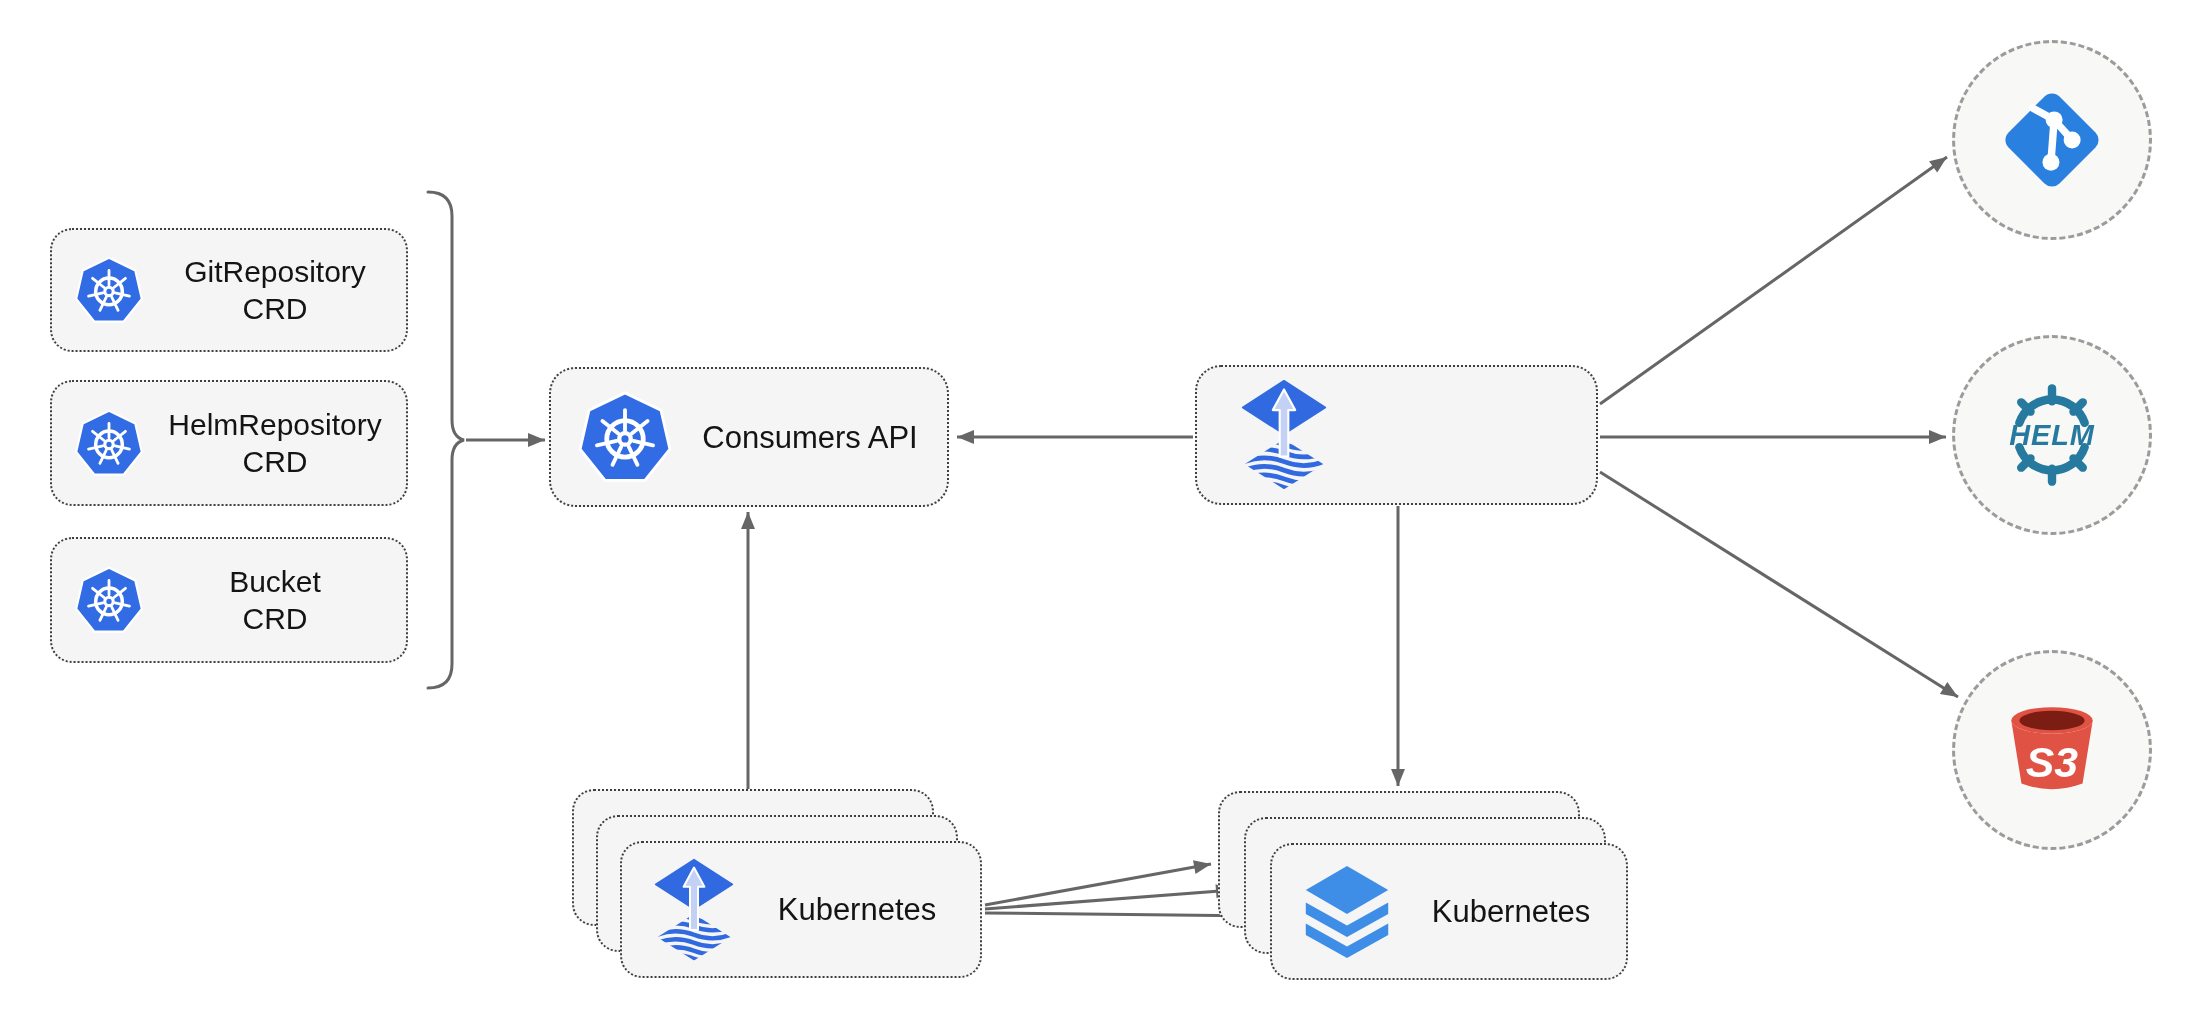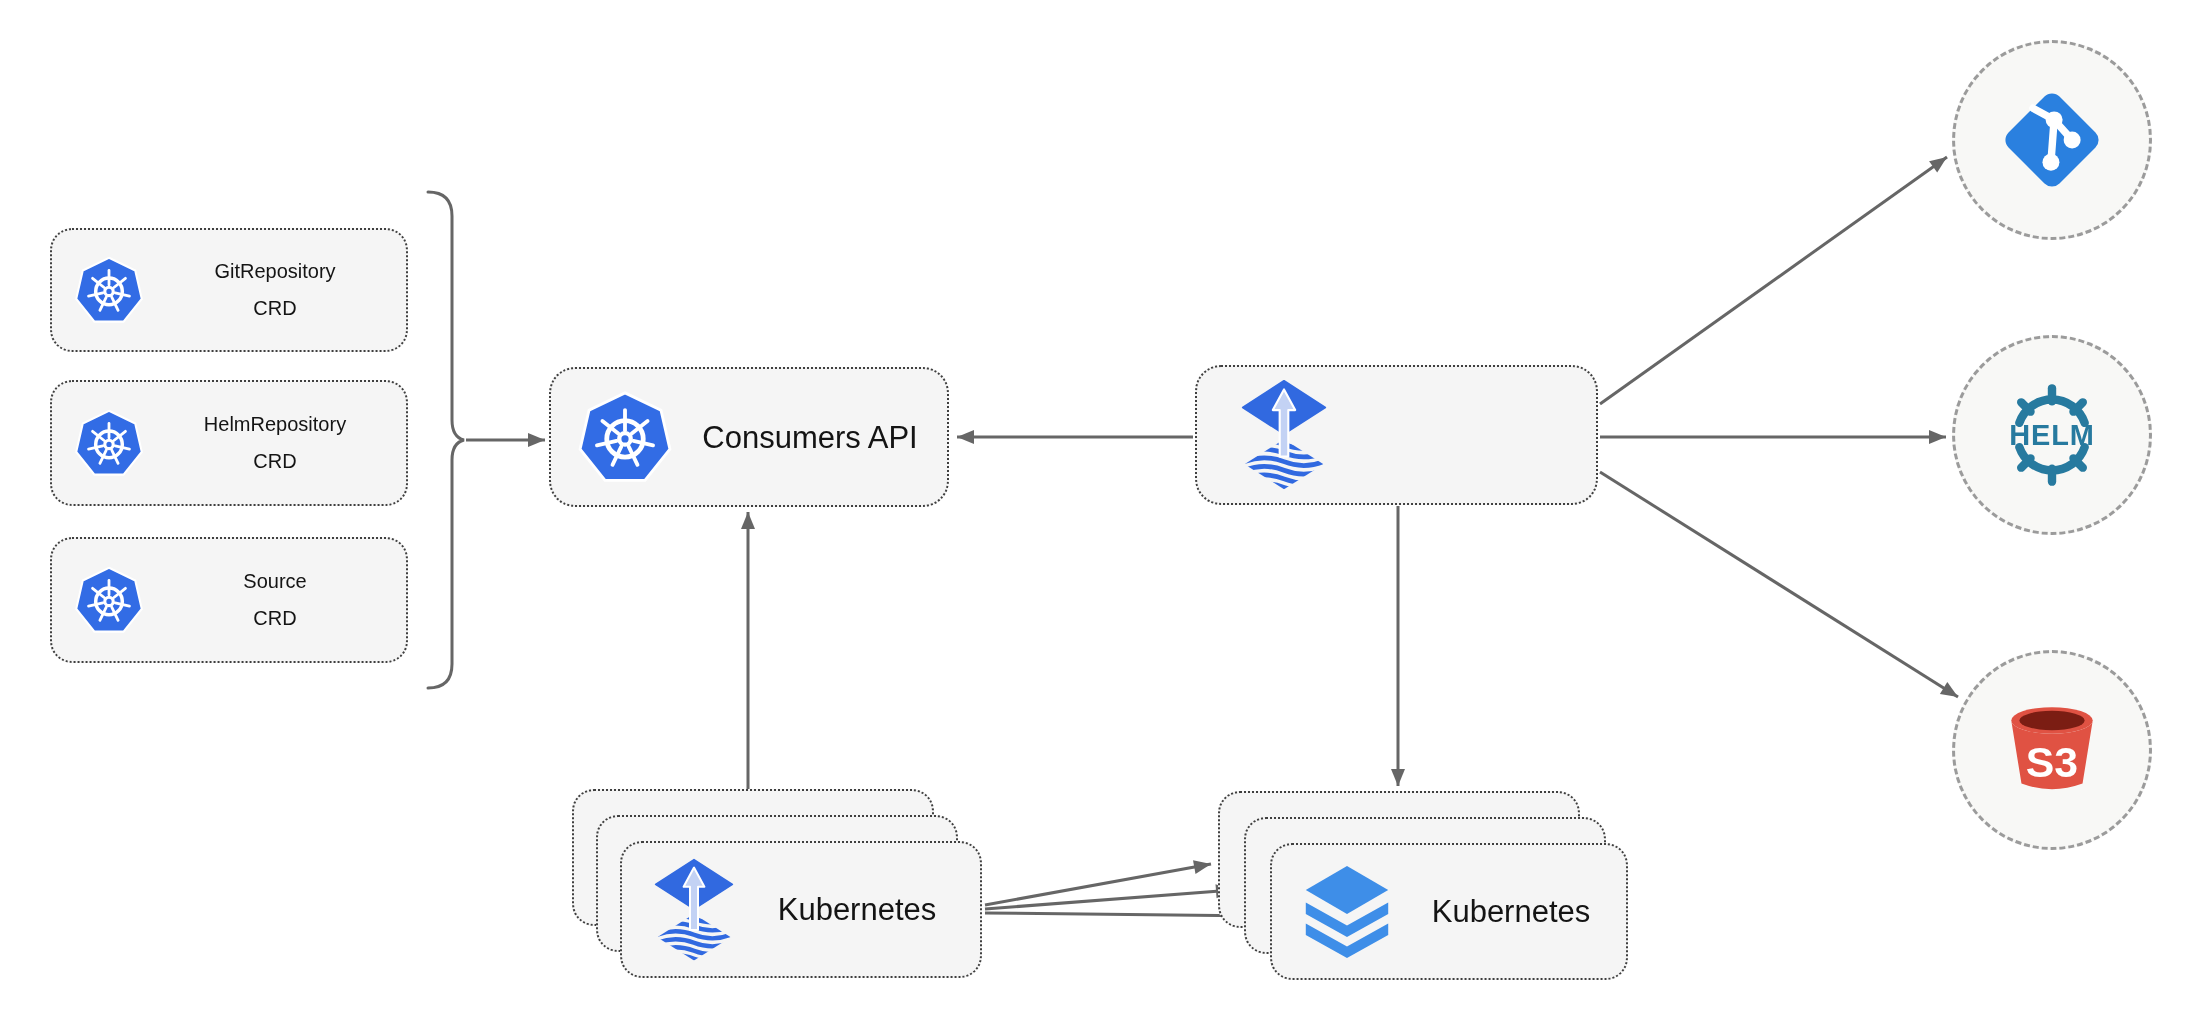--- a/index.html
+++ b/index.html
@@ -18,32 +18,32 @@
   .box{
     background:var(--c-box-fill,#f5f5f5);
     border:2px dotted var(--c-box-border,#3f3f3f);
     border-radius:22px;
   }
   .stackbox{
     background:var(--c-box-fill,#f5f5f5);
     border:2px dotted var(--c-box-border,#3f3f3f);
     border-radius:22px;position:absolute;box-sizing:border-box;
   }
-  .label{flex:1;text-align:center;font-size:20px;line-height:37px;color:var(--c-text,#141414);}
+  .label{flex:1;text-align:center;font-size:30px;line-height:37px;color:var(--c-text,#141414);}
   .label .l1,.label .l2{display:block;}
   .big{font-size:31px;}
 
   .circle{
     position:absolute;box-sizing:border-box;border-radius:50%;
     background:var(--c-circle-fill,#f8f8f6);
     border:3px dashed var(--c-circle-border,#9b9b9b);
     display:flex;align-items:center;justify-content:center;
   }
 
-  .icon{flex:0 0 auto;display:flex;align-items:flex-end;justify-content:center;}
+  .icon{flex:0 0 auto;display:flex;align-items:flex-end;justify-content:center;font-style:italic;}
 
   
   .k8s-body{fill:var(--c-kubernetes-blue,#326ce5);stroke:#fff;stroke-width:3;}
   .k8s-wheel{stroke:#fff;fill:none;stroke-linecap:round;}
   .flux-solid{fill:var(--c-flux-blue,#3169e0);stroke:var(--c-flux-blue,#3169e0);stroke-width:2;stroke-linejoin:round;}
   .flux-stripe{stroke:var(--c-flux-blue,#3169e0);stroke-width:5.5;fill:none;}
   .flux-arrowhead{fill:var(--c-flux-arrow,#c3d2f4);stroke:#fff;stroke-width:2.5;stroke-linejoin:round;}
   .git-diamond{fill:var(--c-git-blue,#2a80df);}
   .git-glyph{stroke:#fff;stroke-width:7;stroke-linecap:round;}
   .git-node{fill:#fff;}
@@ -135,21 +135,21 @@
             <line x1="43" y1="46.4" x2="26.5" y2="33.3"></line>
           <line x1="41.2" y1="54" x2="20.8" y2="58.7"></line>
             <line x1="46.1" y1="60.1" x2="37" y2="79"></line>
           <line x1="53.9" y1="60.1" x2="63" y2="79"></line>
             <line x1="58.8" y1="54" x2="79.2" y2="58.7"></line>
           <line x1="57" y1="46.4" x2="73.5" y2="33.3"></line>
         </g>
       </svg>
     </span>
     <div class="label">
-      <span class="l1">Source</span>
+      <span class="l1">Bucket</span>
       <span class="l2">CRD</span>
     </div>
   </div>
 
   <div class="node box" style="left:549px;top:367px;width:400px;height:140px;border-radius:26px">
     <span class="icon" style="width:96px;height:96px;margin-left:26px">
       <svg width="96" height="96" viewBox="0 0 100 100">
         <polygon class="k8s-body" points="50,4 87.5,22.1 96.8,62.7 70.8,95.2 29.2,95.2 3.2,62.7 12.5,22.1"></polygon>
         <circle class="k8s-wheel" cx="50" cy="52" r="19" stroke-width="5"></circle>
         <circle class="k8s-wheel" cx="50" cy="52" r="6" stroke-width="4.5"></circle>

